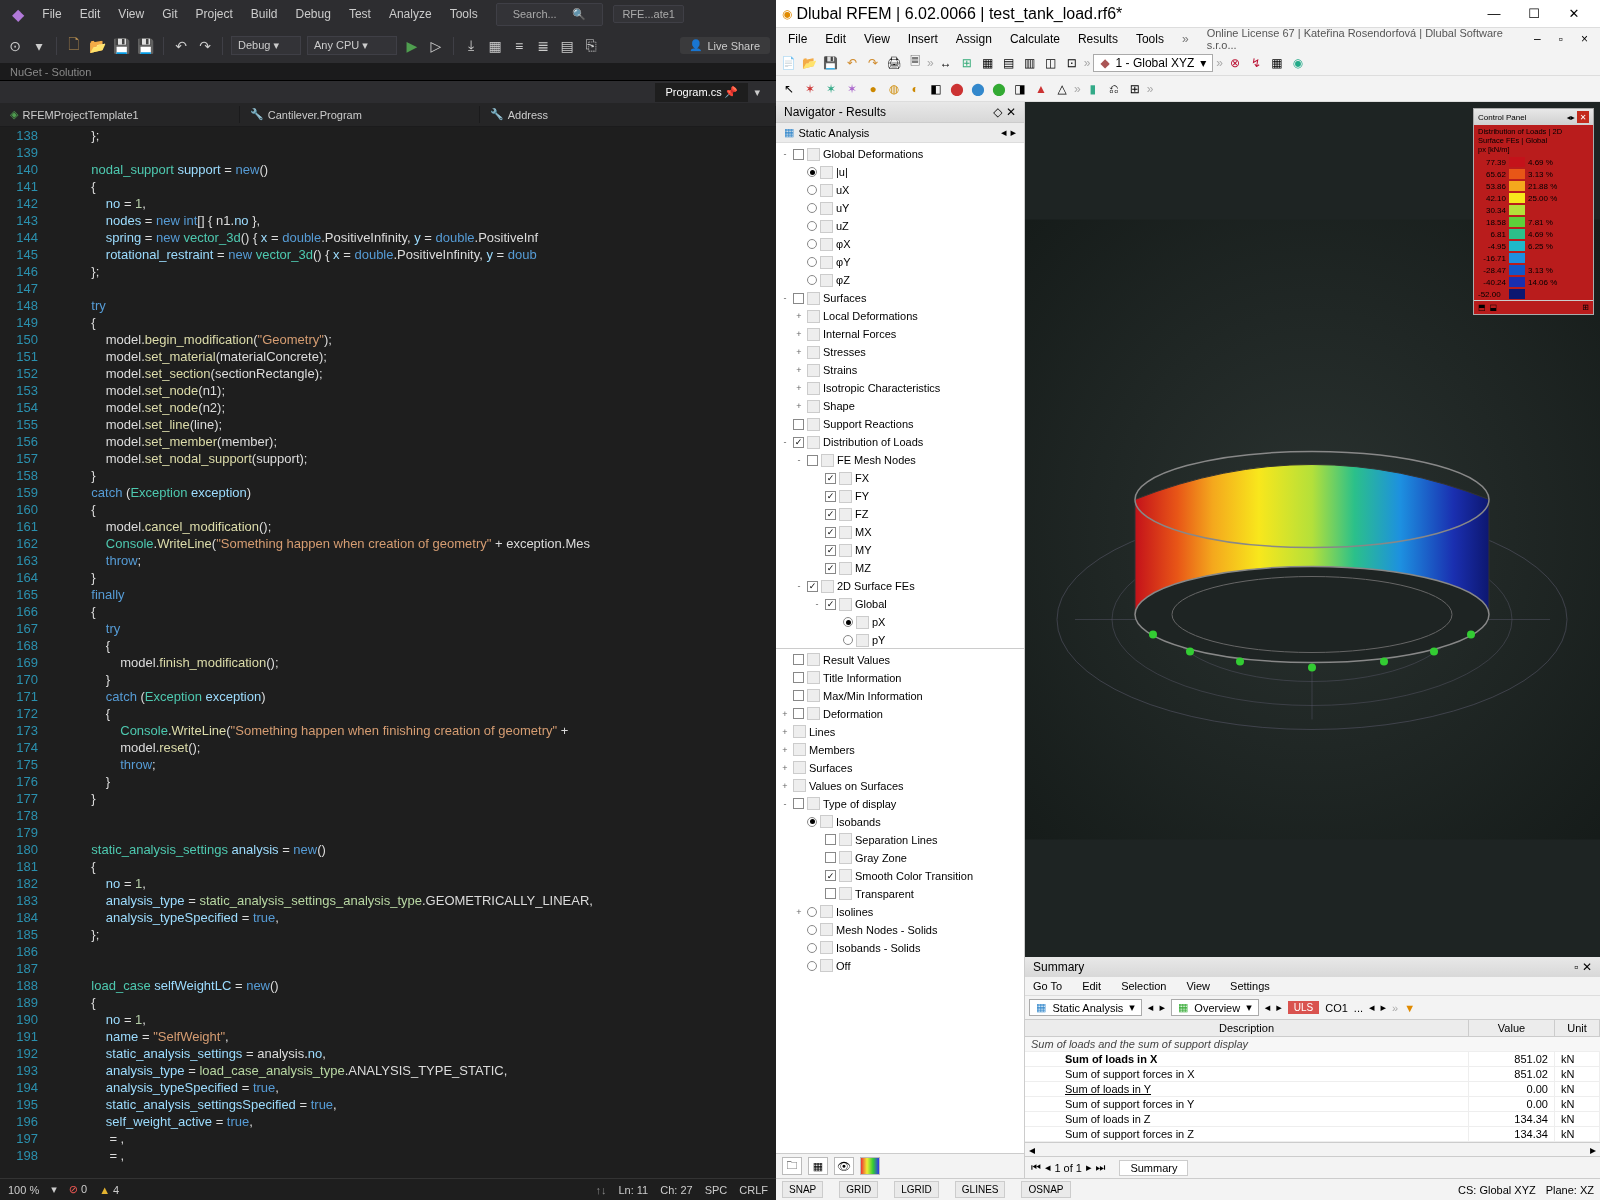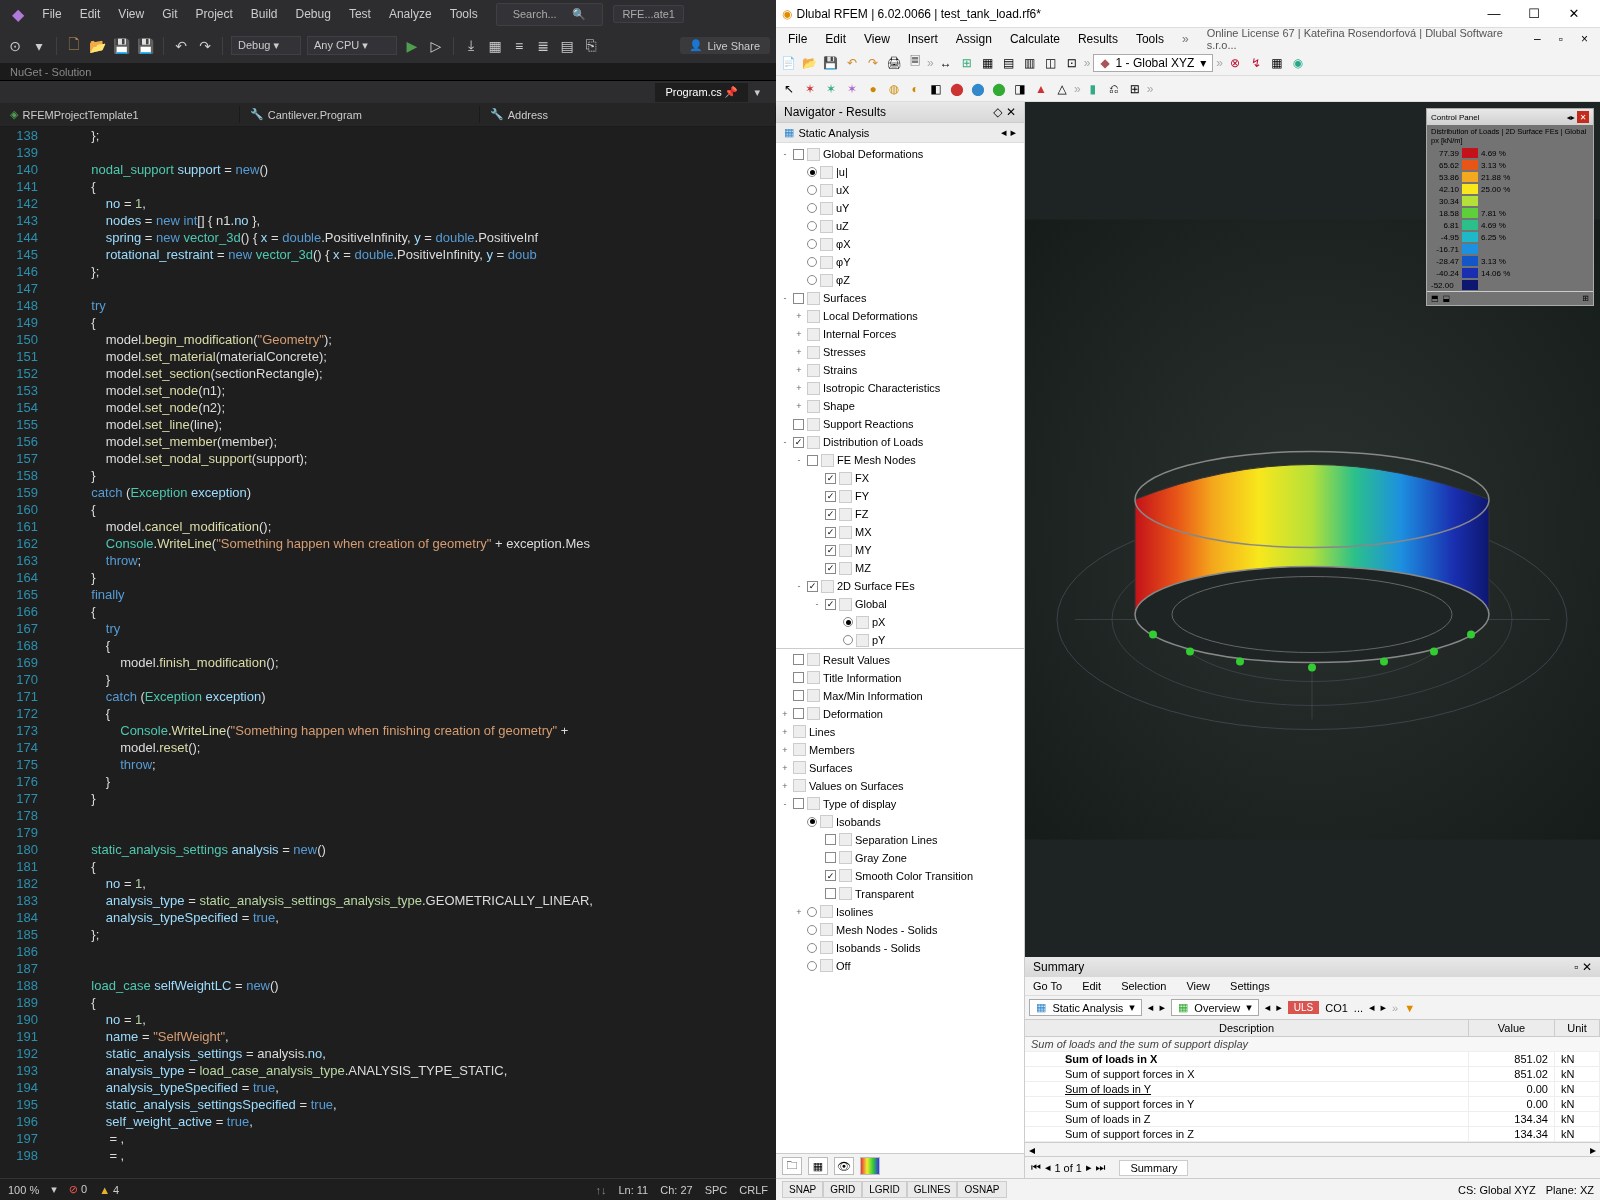--- a/index.html
+++ b/index.html
@@ -27,21 +27,21 @@
 .kw { color: #569cd6; } .tp { color: #4ec9b0; } .st { color: #d69d72; } .nm { color: #b5cea8; }
 .id { color: #9cdcfe; } .mt { color: #dcdcaa; } .en { color: #b8d7a3; }
 .vs-tabs2 { background: #2d2d30; display: flex; justify-content: flex-end; padding-right: 10px; align-items: center; height: 22px; font-size: 11px; }
 .vs-tab-active { background: #1e1e1e; padding: 3px 10px; color: #fff; }
 
 .vs-sb1 { background: #1e1e1e; display: flex; align-items: center; height: 22px; padding: 0 8px; font-size: 11px; gap: 10px; color: #ccc; border-top: 1px solid #333; justify-content: space-between; }
 .vs-sb2 { background: #68217a; display: flex; align-items: center; height: 22px; padding: 0 8px; font-size: 11px; color: #fff; justify-content: space-between; }
 .sb-group { display: flex; gap: 12px; align-items: center; }
 
 .rfem-title { background: #fff; display: flex; align-items: center; height: 28px; padding: 0 6px; border-bottom: 1px solid #ddd; }
-.rfem-title-txt { flex: 1; font-size: 12px; padding-left: 4px; }
+.rfem-title-txt { flex: 1; font-size: 16px; padding-left: 4px; }
 .rfem-winbtn { width: 40px; height: 24px; display: inline-flex; align-items: center; justify-content: center; font-size: 13px; }
 .rfem-menu { background: #f3f3f3; display: flex; align-items: center; height: 22px; padding: 0 4px; font-size: 12px; gap: 2px; }
 .rfem-menu span { padding: 2px 8px; }
 .rfem-tb { background: #f3f3f3; display: flex; align-items: center; height: 26px; padding: 0 4px; gap: 3px; border-bottom: 1px solid #ddd; flex-wrap: nowrap; overflow: hidden; }
 .rfem-tb .ti { width: 18px; height: 18px; display: inline-flex; align-items: center; justify-content: center; font-size: 12px; }
 .rfem-main { flex: 1; display: flex; overflow: hidden; }
 .nav-panel { width: 249px; background: #f3f3f3; display: flex; flex-direction: column; border-right: 1px solid #ccc; }
 .nav-hdr { background: linear-gradient(#e8e8e8,#d8d8d8); padding: 3px 8px; font-size: 12px; display: flex; justify-content: space-between; border-bottom: 1px solid #ccc; }
 .nav-sub { background: #ececec; padding: 3px 8px; font-size: 11px; display: flex; align-items: center; gap: 4px; border-bottom: 1px solid #ddd; }
 .tree { flex: 1; overflow: auto; font-size: 11px; background: #fff; padding: 2px 0; }
@@ -49,41 +49,41 @@
 .tree-scroll2 { flex: 1; overflow: hidden; }
 .tn { display: flex; align-items: center; height: 18px; gap: 3px; padding-left: 4px; }
 .tn .exp { width: 10px; text-align: center; color: #666; font-size: 9px; }
 .tn .cb { width: 11px; height: 11px; border: 1px solid #888; display: inline-flex; align-items: center; justify-content: center; font-size: 9px; background: #fff; }
 .tn .cb.chk::after { content: "✓"; color: #000; }
 .tn .rd { width: 10px; height: 10px; border: 1px solid #888; border-radius: 50%; display: inline-flex; align-items: center; justify-content: center; }
 .tn .rd.sel::after { content: ""; width: 5px; height: 5px; background: #000; border-radius: 50%; }
 .tn .icn { width: 13px; height: 13px; display: inline-block; }
 .indent1 { padding-left: 18px; } .indent2 { padding-left: 36px; } .indent3 { padding-left: 54px; }
 .view-3d { flex: 1; background: #1e2423; position: relative; overflow: hidden; }
-.ctrl-panel { position: absolute; right: 6px; top: 6px; width: 168px; background: #737373; border: 1px solid #aaa; font-size: 8px; }
+.ctrl-panel { position: absolute; right: 6px; top: 6px; width: 121px; background: #b91c1c; border: 1px solid #aaa; font-size: 8px; }
 .ctrl-hdr { background: linear-gradient(#e8e8e8,#d0d0d0); padding: 2px 4px; display: flex; justify-content: space-between; align-items: center; }
 .ctrl-close { width: 12px; height: 12px; background: #c42b1c; color: #fff; display: inline-flex; align-items: center; justify-content: center; font-size: 8px; }
 .legend-row { display: flex; align-items: center; height: 12px; padding: 0 4px; gap: 3px; }
 .legend-sw { width: 16px; height: 10px; }
 .right-bottom { display: flex; flex-direction: column; }
 .summary-hdr { background: linear-gradient(#e8e8e8,#d8d8d8); padding: 3px 8px; font-size: 12px; display: flex; justify-content: space-between; }
 .summary-tb { background: #f3f3f3; padding: 2px 4px; display: flex; gap: 12px; font-size: 11px; border-bottom: 1px solid #ddd; }
 .summary-tb span { padding: 1px 4px; }
 .summary-filters { background: #f3f3f3; padding: 3px 4px; display: flex; gap: 6px; font-size: 11px; border-bottom: 1px solid #ccc; align-items: center; }
 .filter-combo { background: #fff; border: 1px solid #aaa; padding: 1px 6px; display: inline-flex; align-items: center; gap: 6px; }
 .summary-table { font-size: 11px; background: #fff; }
 .st-hdr { display: flex; background: #ececec; border-bottom: 1px solid #ccc; }
 .st-hdr div { padding: 2px 6px; border-right: 1px solid #ccc; text-align: center; }
 .st-row { display: flex; border-bottom: 1px solid #eee; }
 .st-row div { padding: 1px 6px; border-right: 1px solid #eee; }
 .col-desc { flex: 1; } .col-val { width: 86px; text-align: right; } .col-unit { width: 45px; }
 .st-title-row { background: #f7f7f7; color: #444; font-style: italic; padding: 1px 6px; border-bottom: 1px solid #eee; }
 .rfem-bb { background: #f3f3f3; border-top: 1px solid #ccc; display: flex; align-items: center; height: 22px; padding: 0 6px; font-size: 11px; gap: 10px; justify-content: space-between; }
 .rfem-bb2 { background: #f3f3f3; border-top: 1px solid #ccc; display: flex; align-items: center; height: 22px; padding: 0 6px; font-size: 11px; gap: 4px; }
-.snap-btns { display: flex; gap: 0; text-align: center; }
+.snap-btns { display: flex; gap: 16px; text-align: center; }
 .snap-btns span { padding: 2px 6px; border: 1px solid #ccc; background: #eaeaea; font-size: 10px; }
 .nav-bottom-icons { background: #f3f3f3; border-top: 1px solid #ccc; padding: 3px 6px; display: flex; gap: 6px; }
 .nav-bottom-icons span { width: 20px; height: 18px; border: 1px solid #bbb; display: inline-flex; align-items: center; justify-content: center; background: #fff; font-size: 11px; }
 .ls { margin-left: auto; background: #3a3a3c; padding: 2px 10px; border-radius: 3px; font-size: 11px; display: flex; gap: 4px; align-items: center; }
 .sep { width: 1px; height: 18px; background: #3f3f46; margin: 0 2px; }
 .spacer { flex: 1; }
 .uls-badge { background: #d9534f; color: #fff; padding: 1px 6px; font-size: 10px; }
 
 .ring-svg { position: absolute; top: 0; left: 0; width: 100%; height: 100%; }
 </style>

